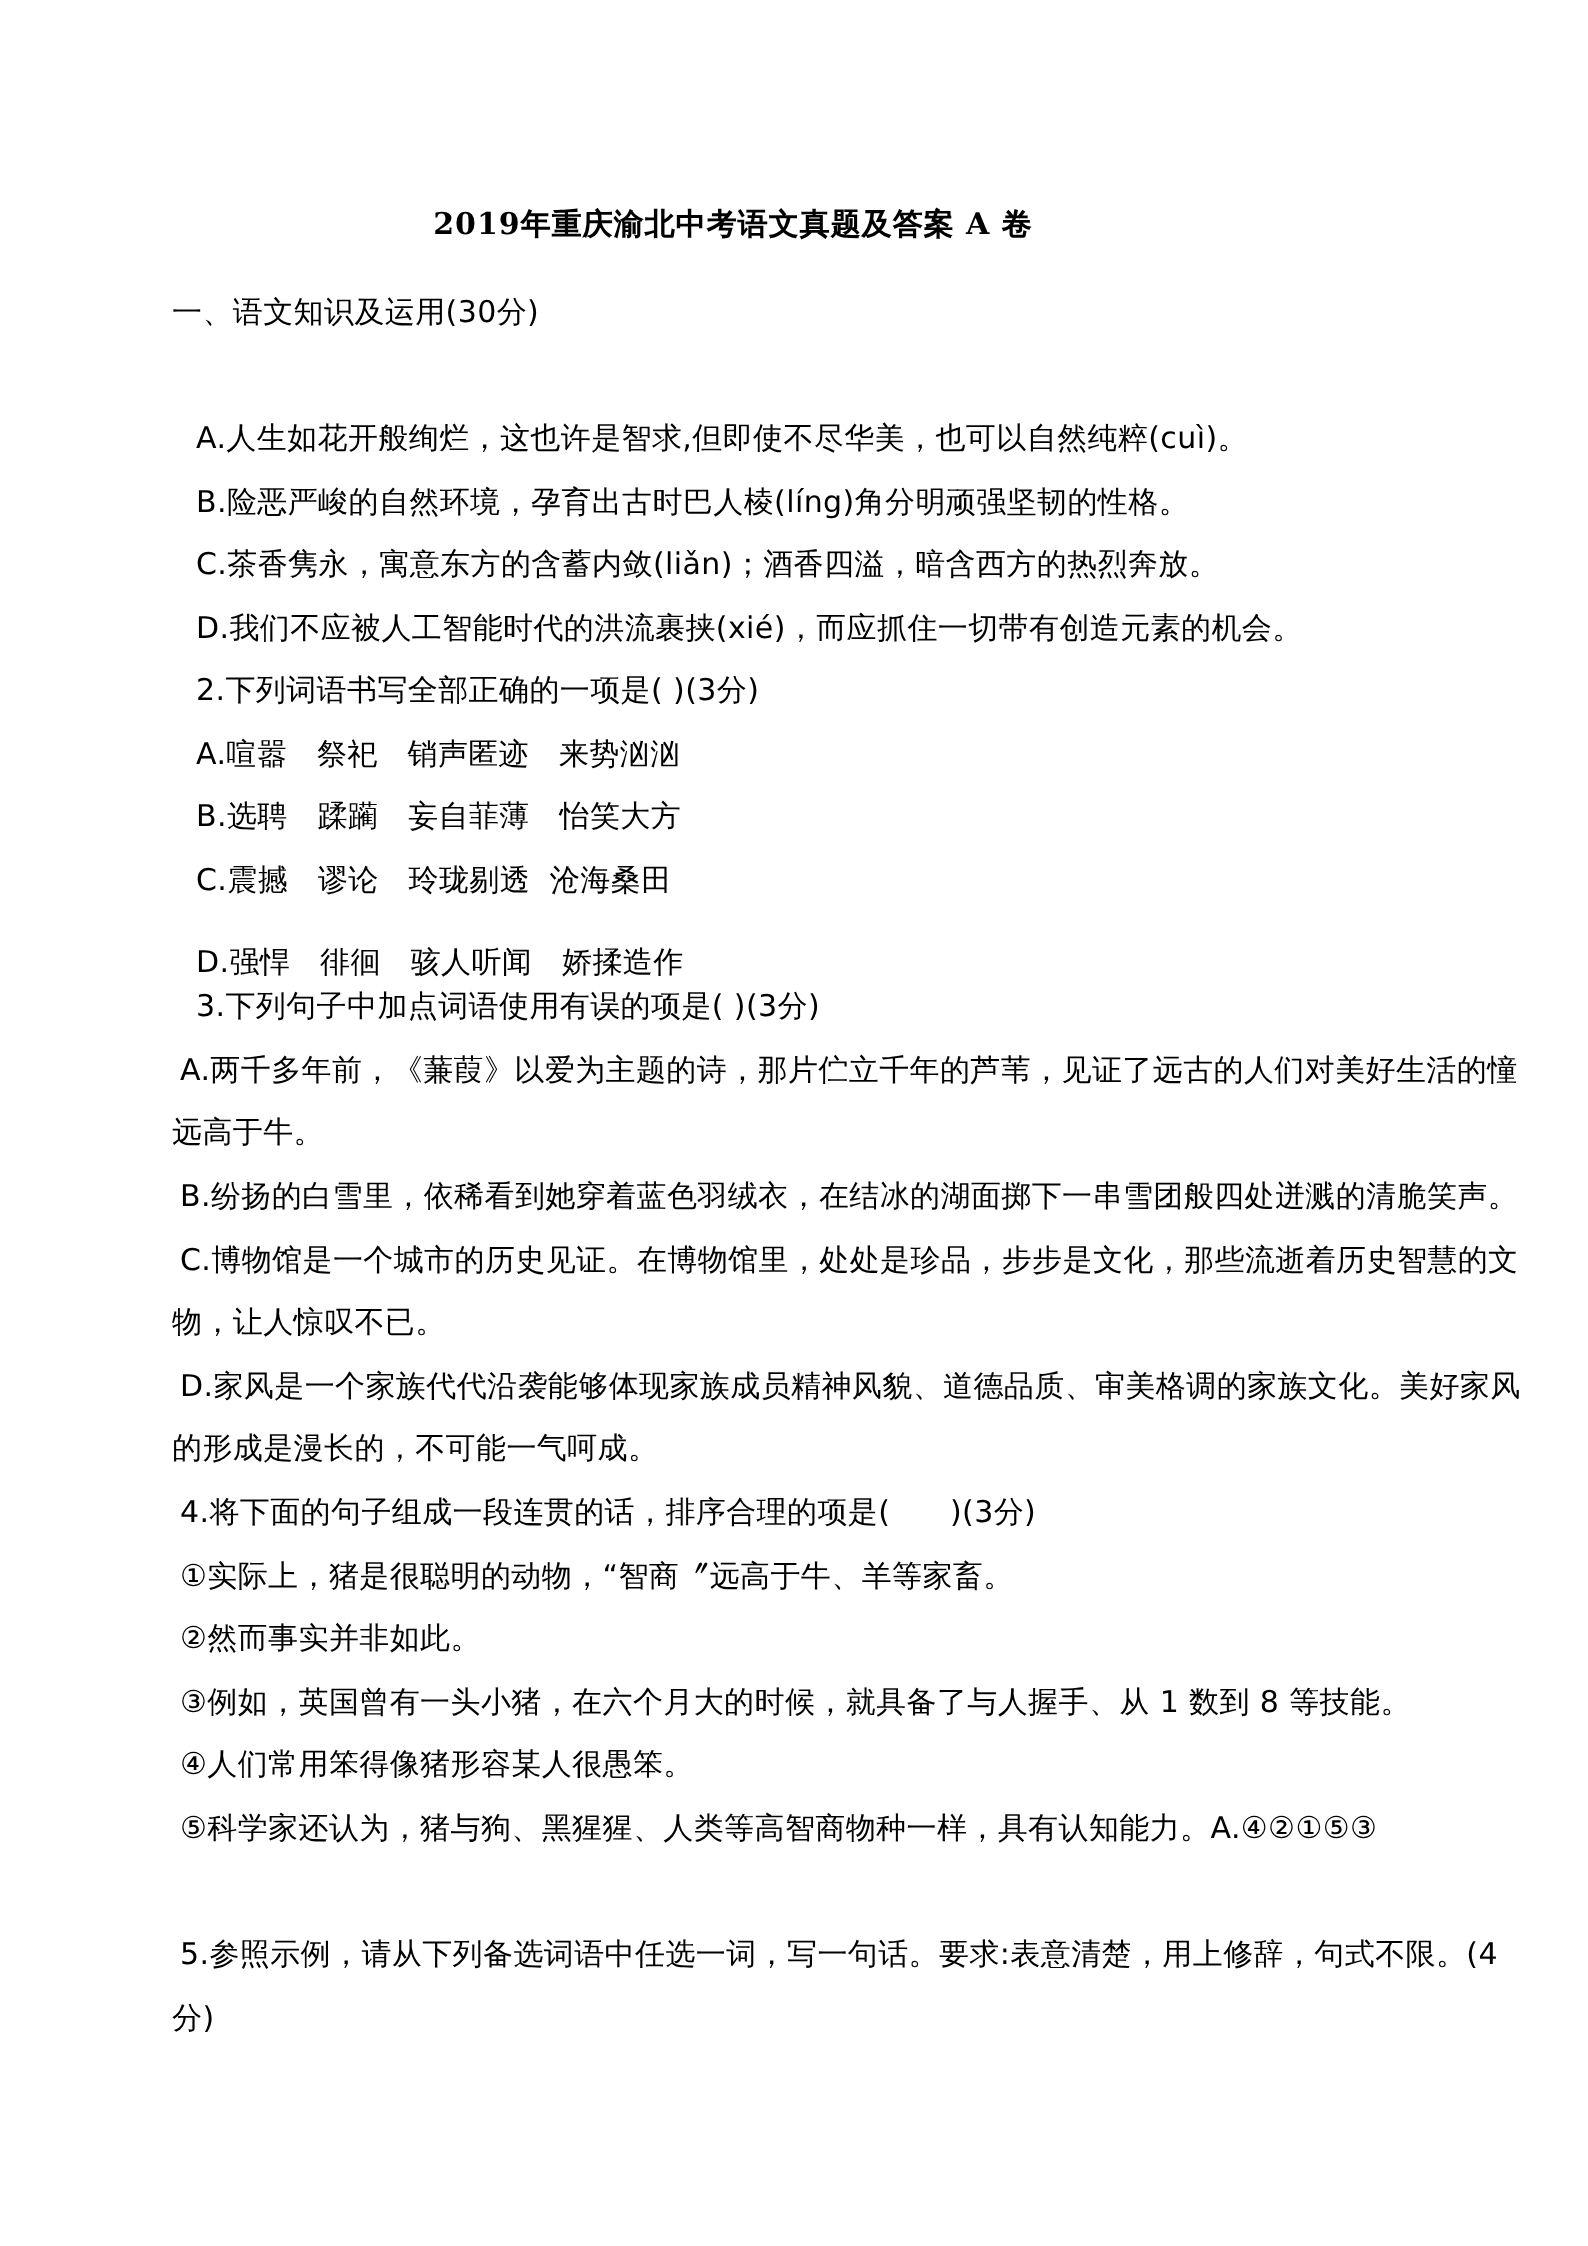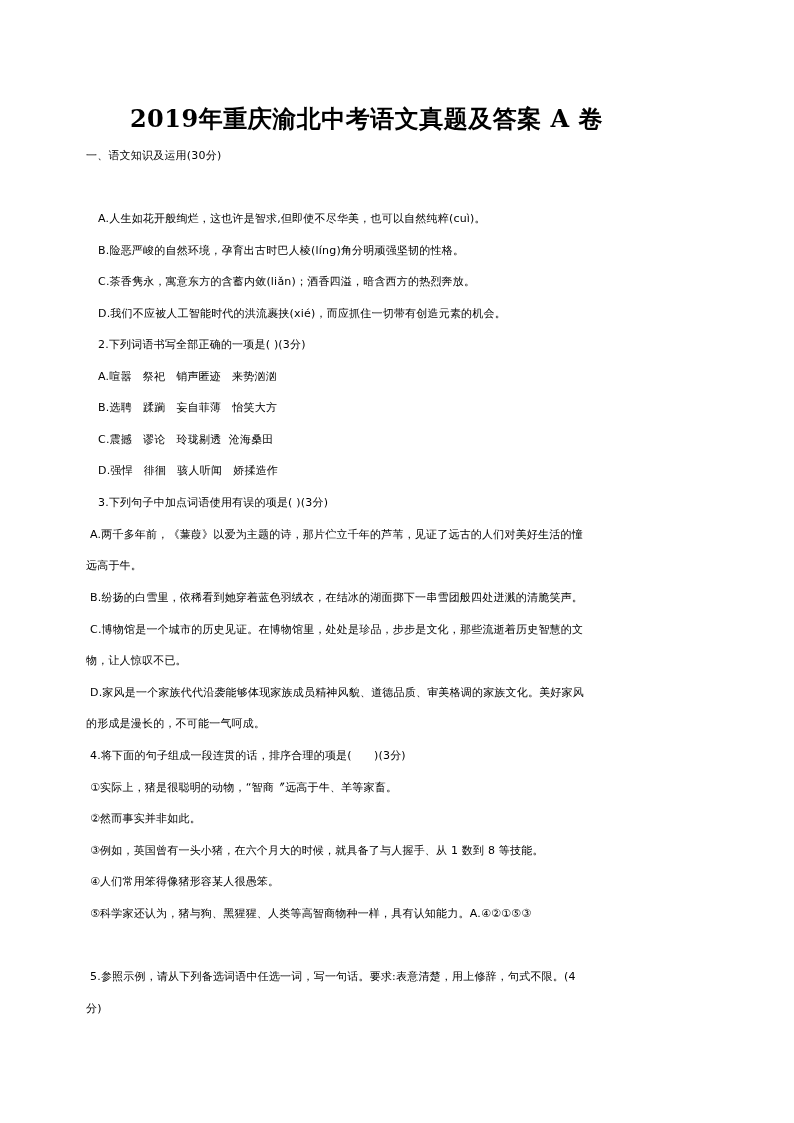--- a/index.html
+++ b/index.html
@@ -5,24 +5,24 @@
   html, body { margin: 0; padding: 0; background: #ffffff; }
   body {
     width: 794px; height: 1123px; position: relative; overflow: hidden;
     font-family: "DejaVu Sans", "Liberation Sans", sans-serif;
     color: #000000;
   }
   .page { position: absolute; left: 0; top: 0; width: 794px; height: 1123px; }
   .title {
     position: absolute; left: 0; width: 733px; top: 103px; text-align: center;
     font-family: "DejaVu Serif", "Liberation Serif", serif;
-    font-size: 24px; font-weight: bold; letter-spacing: 0.5px;
+    font-size: 15px; font-weight: bold; letter-spacing: 0.5px;
   }
   .line {
-    position: absolute; font-size: 11px; line-height: 16px; white-space: nowrap;
+    position: absolute; font-size: 15px; line-height: 16px; white-space: nowrap;
     letter-spacing: 0.2px;
   }
   .l0 { left: 86px; }
   .l1 { left: 98px; }
   .l2 { left: 88px; }
 </style>
 </head>
 <body>
 
 <div class="page">
@@ -32,21 +32,21 @@
 
   <div class="line l1" style="top:211px">A.人生如花开般绚烂，这也许是智求,但即使不尽华美，也可以自然纯粹(cuì)。</div>
   <div class="line l1" style="top:243px">B.险恶严峻的自然环境，孕育出古时巴人棱(líng)角分明顽强坚韧的性格。</div>
   <div class="line l1" style="top:306px">D.我们不应被人工智能时代的洪流裹挟(xié)，而应抓住一切带有创造元素的机会。</div>
   <div class="line l1" style="top:274px">C.茶香隽永，寓意东方的含蓄内敛(liǎn)；酒香四溢，暗含西方的热烈奔放。</div>
 
   <div class="line l1" style="top:337px">2.下列词语书写全部正确的一项是( )(3分)</div>
   <div class="line l1" style="top:369px; white-space:pre">A.喧嚣   祭祀   销声匿迹   来势汹汹</div>
   <div class="line l1" style="top:400px; white-space:pre">B.选聘   蹂躏   妄自菲薄   怡笑大方</div>
   <div class="line l1" style="top:432px; white-space:pre">C.震撼   谬论   玲珑剔透  沧海桑田</div>
-  <div class="line l1" style="top:463px; white-space:pre">D.强悍   徘徊   骇人听闻   娇揉造作</div>
+  <div class="line l1" style="top:473px; white-space:pre">D.强悍   徘徊   骇人听闻   娇揉造作</div>
 
   <div class="line l1" style="top:495px">3.下列句子中加点词语使用有误的项是( )(3分)</div>
   <div class="line l2" style="top:527px; left:90px">A.两千多年前，《蒹葭》以爱为主题的诗，那片伫立千年的芦苇，见证了远古的人们对美好生活的憧</div>
   <div class="line l0" style="top:558px">远高于牛。</div>
   <div class="line l2" style="top:590px; left:90px">B.纷扬的白雪里，依稀看到她穿着蓝色羽绒衣，在结冰的湖面掷下一串雪团般四处迸溅的清脆笑声。</div>
   <div class="line l2" style="top:622px; left:90px">C.博物馆是一个城市的历史见证。在博物馆里，处处是珍品，步步是文化，那些流逝着历史智慧的文</div>
   <div class="line l0" style="top:653px">物，让人惊叹不已。</div>
   <div class="line l2" style="top:685px; left:90px">D.家风是一个家族代代沿袭能够体现家族成员精神风貌、道德品质、审美格调的家族文化。美好家风</div>
   <div class="line l0" style="top:716px">的形成是漫长的，不可能一气呵成。</div>
 

